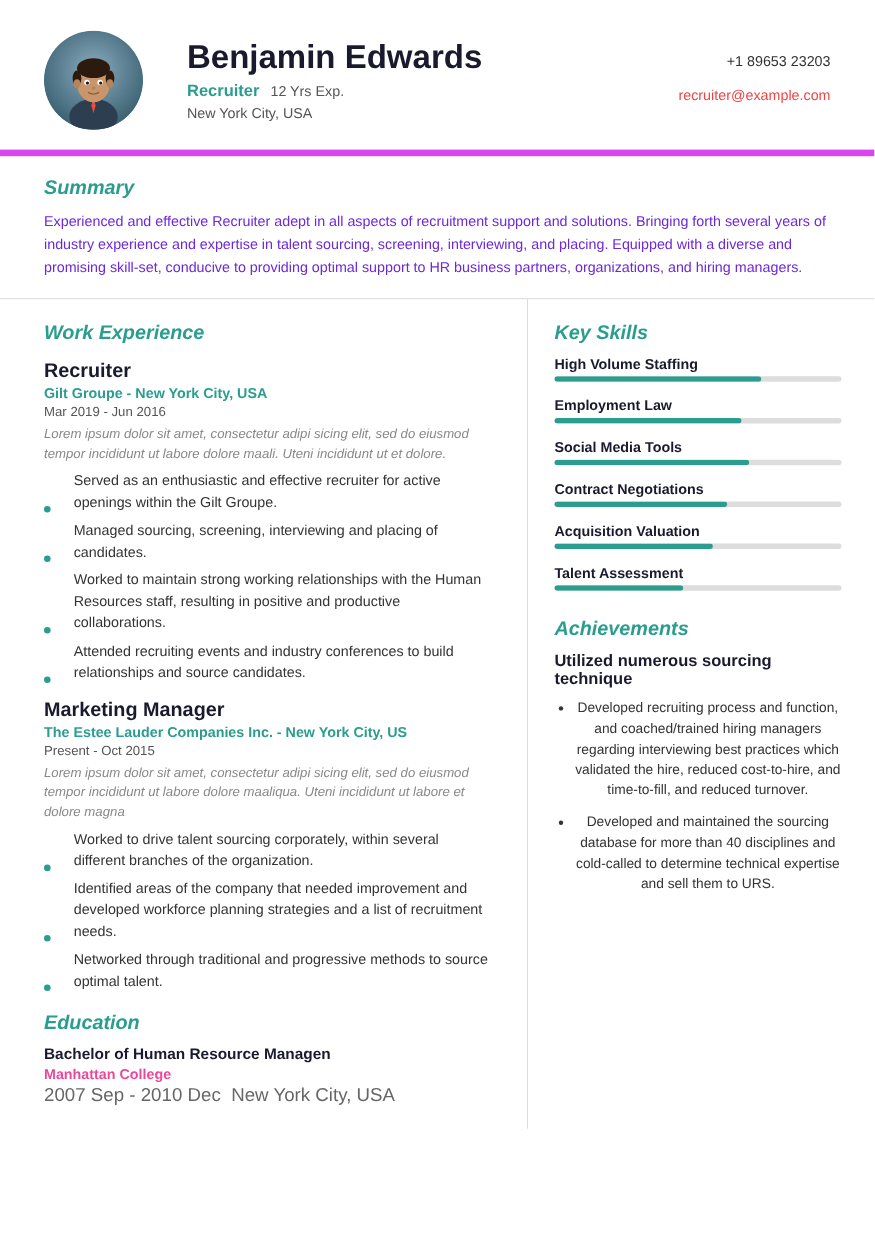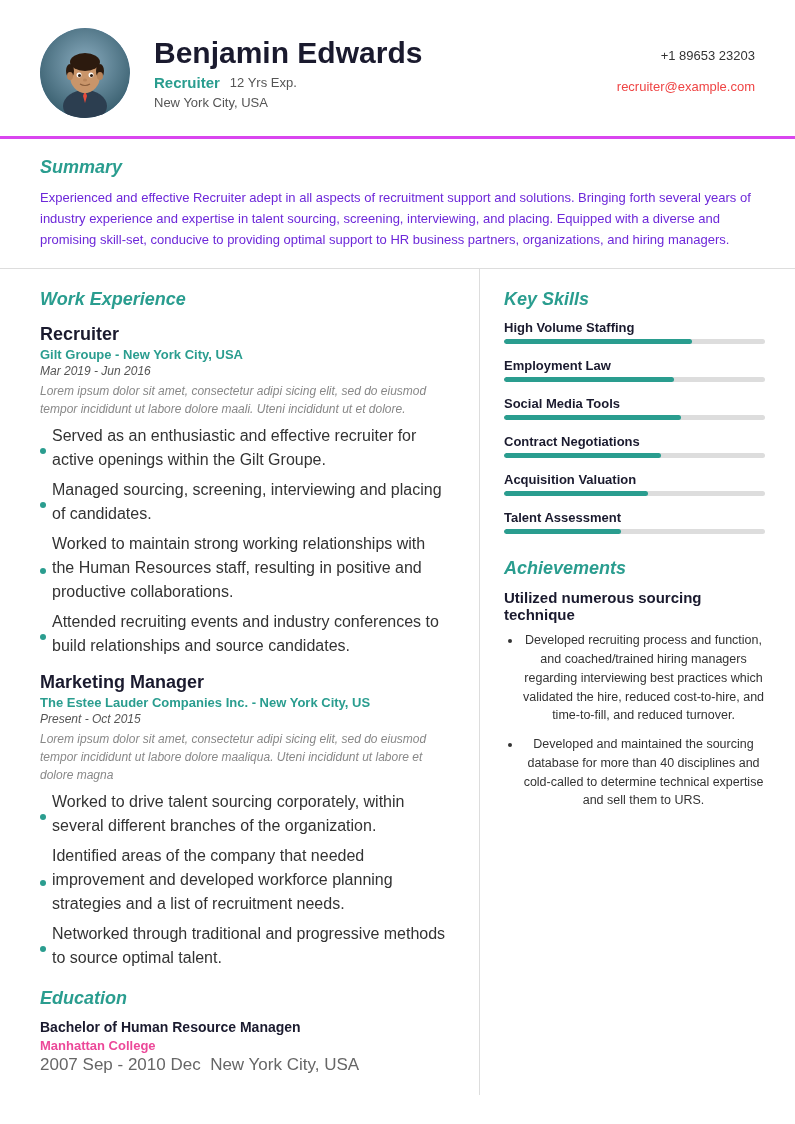--- a/index.html
+++ b/index.html
@@ -15,22 +15,22 @@
       width: 795px;
       min-height: 1124px;
       background: #fff;
       padding: 0;
     }
     
     .header {
       display: flex;
       align-items: center;
       padding: 28px 40px 18px 40px;
-      gap: 24px;
-      border-bottom: 3px solid #d946ef;
+      gap: 40px;
+      border-bottom: 6px solid #d946ef;
     }
     .avatar {
       width: 90px;
       height: 90px;
       border-radius: 50%;
       overflow: hidden;
       flex-shrink: 0;
       background: #b8c8d8;
       display: flex;
       align-items: center;
@@ -125,40 +125,39 @@
     .job-company {
       color: #2a9d8f;
       font-size: 13px;
       font-weight: 600;
       margin-bottom: 2px;
     }
     .job-dates {
       color: #555;
       font-size: 12px;
       margin-bottom: 4px;
-      font-style: italic;
     }
     .job-lorem {
       color: #888;
       font-size: 12px;
       font-style: italic;
       margin-bottom: 6px;
       line-height: 1.5;
     }
     .job-bullets {
       list-style: none;
       padding: 0;
       margin: 0;
     }
     .job-bullets li {
       display: flex;
-      align-items: center;
-      gap: 6px;
+      align-items: flex-end;
+      gap: 21px;
       margin-bottom: 6px;
-      font-size: 16px;
+      font-size: 13px;
       color: #333;
       line-height: 1.5;
     }
     .bullet-dot {
       width: 6px;
       height: 6px;
       border-radius: 50%;
       background: #2a9d8f;
       flex-shrink: 0;
       margin-top: 5px;

